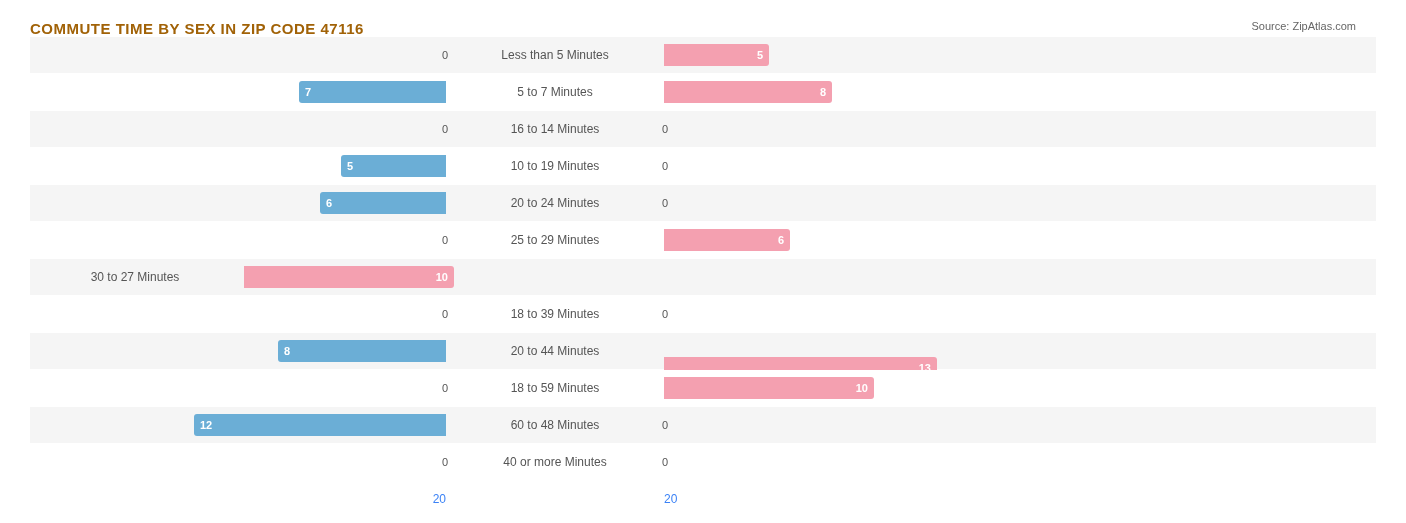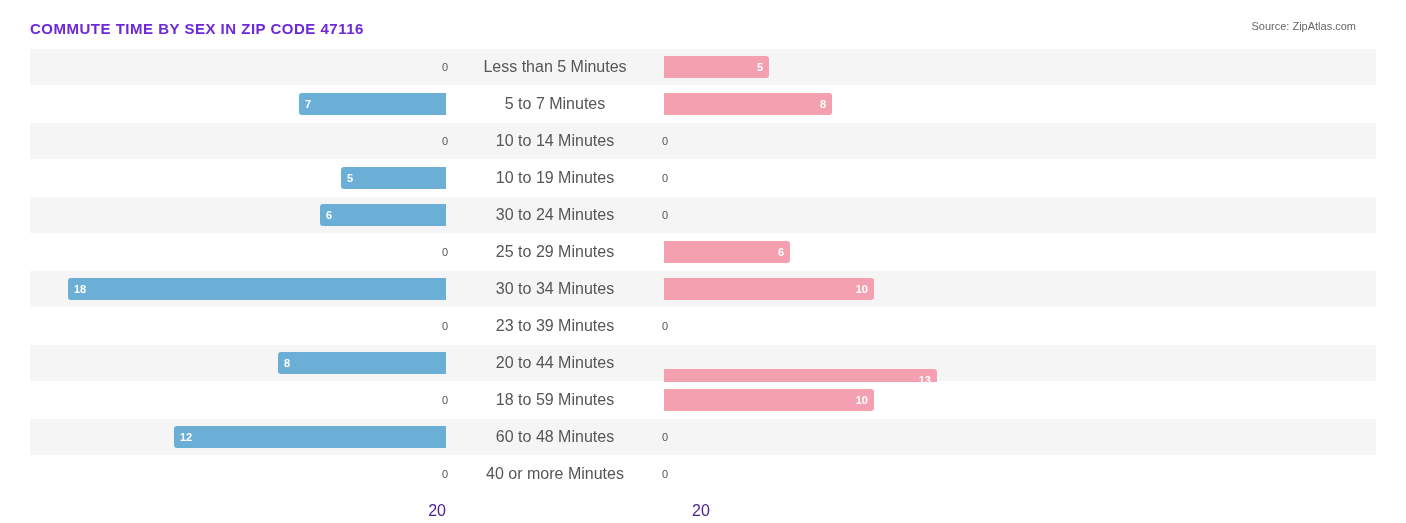--- a/index.html
+++ b/index.html
@@ -8,22 +8,22 @@
       background: #fff;
       width: 1406px;
       min-height: 523px;
       padding: 20px 30px 20px 30px;
     }
     .chart-title {
       font-size: 15px;
       font-weight: bold;
       text-transform: uppercase;
       letter-spacing: 0.5px;
-      color: #6d28d9;
-      margin-bottom: 12px;
+      color: #a16207;
+      margin-bottom: 0;
     }
     .source {
       position: absolute;
       top: 0;
       right: 20px;
       font-size: 11px;
       color: #666;
     }
     .chart-area {
       position: relative;
@@ -56,21 +56,21 @@
       display: flex;
       align-items: center;
       justify-content: flex-start;
       padding-left: 4px;
       position: relative;
       height: 100%;
     }
     .label-center {
       width: 210px;
       text-align: center;
-      font-size: 16px;
+      font-size: 12px;
       color: #555;
       z-index: 2;
       white-space: nowrap;
     }
     .bar-male {
       height: 22px;
       background: #6baed6;
       border-radius: 3px 0 0 3px;
       display: flex;
       align-items: center;
@@ -129,23 +129,22 @@
     .axis-right {
       width: 420px;
       display: flex;
       justify-content: flex-start;
       padding-left: 4px;
     }
     .axis-label-center {
       width: 210px;
     }
     .axis-val {
-      font-size: 16px;
-      color: #4c1d95;
-      margin-left: 28px;
+      font-size: 12px;
+      color: #3b82f6;
     }
     
   </style>
 </head>
 <body>
 
 <div style="position:relative;">
   <div class="chart-title">COMMUTE TIME BY SEX IN ZIP CODE 47116</div>
   <div class="source">Source: ZipAtlas.com</div>
 
@@ -171,21 +170,21 @@
         <div class="right-section">
           <div class="bar-female" style="width: 168px;">
             <span class="val-female-outside">8</span>
           </div>
         </div>
       </div>
       <div class="row">
         <div class="left-section">
           <span class="zero-val-left">0</span>
         </div>
-        <div class="label-center">10 to 14 Minutes</div>
+        <div class="label-center">16 to 14 Minutes</div>
         <div class="right-section">
           <span class="zero-val-right">0</span>
         </div>
       </div>
       <div class="row">
         <div class="left-section">
           <div class="bar-male" style="width: 105px;">
             <span class="val-male-outside">5</span>
           </div>
         </div>
@@ -193,54 +192,49 @@
         <div class="right-section">
           <span class="zero-val-right">0</span>
         </div>
       </div>
       <div class="row">
         <div class="left-section">
           <div class="bar-male" style="width: 126px;">
             <span class="val-male-outside">6</span>
           </div>
         </div>
-        <div class="label-center">30 to 24 Minutes</div>
+        <div class="label-center">20 to 24 Minutes</div>
         <div class="right-section">
           <span class="zero-val-right">0</span>
         </div>
       </div>
       <div class="row">
         <div class="left-section">
           <span class="zero-val-left">0</span>
         </div>
         <div class="label-center">25 to 29 Minutes</div>
         <div class="right-section">
           <div class="bar-female" style="width: 126px;">
             <span class="val-female-outside">6</span>
           </div>
         </div>
       </div>
       <div class="row">
-        <div class="left-section">
-          <div class="bar-male" style="width: 378px;">
-            <span class="val-male-outside">18</span>
-          </div>
-        </div>
-        <div class="label-center">30 to 34 Minutes</div>
+        <div class="label-center">30 to 27 Minutes</div>
         <div class="right-section">
           <div class="bar-female" style="width: 210px;">
             <span class="val-female-outside">10</span>
           </div>
         </div>
       </div>
       <div class="row">
         <div class="left-section">
           <span class="zero-val-left">0</span>
         </div>
-        <div class="label-center">23 to 39 Minutes</div>
+        <div class="label-center">18 to 39 Minutes</div>
         <div class="right-section">
           <span class="zero-val-right">0</span>
         </div>
       </div>
       <div class="row">
         <div class="left-section">
           <div class="bar-male" style="width: 168px;">
             <span class="val-male-outside">8</span>
           </div>
         </div>
@@ -257,21 +251,21 @@
         </div>
         <div class="label-center">18 to 59 Minutes</div>
         <div class="right-section">
           <div class="bar-female" style="width: 210px;">
             <span class="val-female-outside">10</span>
           </div>
         </div>
       </div>
       <div class="row">
         <div class="left-section">
-          <div class="bar-male" style="width: 272px;">
+          <div class="bar-male" style="width: 252px;">
             <span class="val-male-outside">12</span>
           </div>
         </div>
         <div class="label-center">60 to 48 Minutes</div>
         <div class="right-section">
           <span class="zero-val-right">0</span>
         </div>
       </div>
       <div class="row">
         <div class="left-section">

